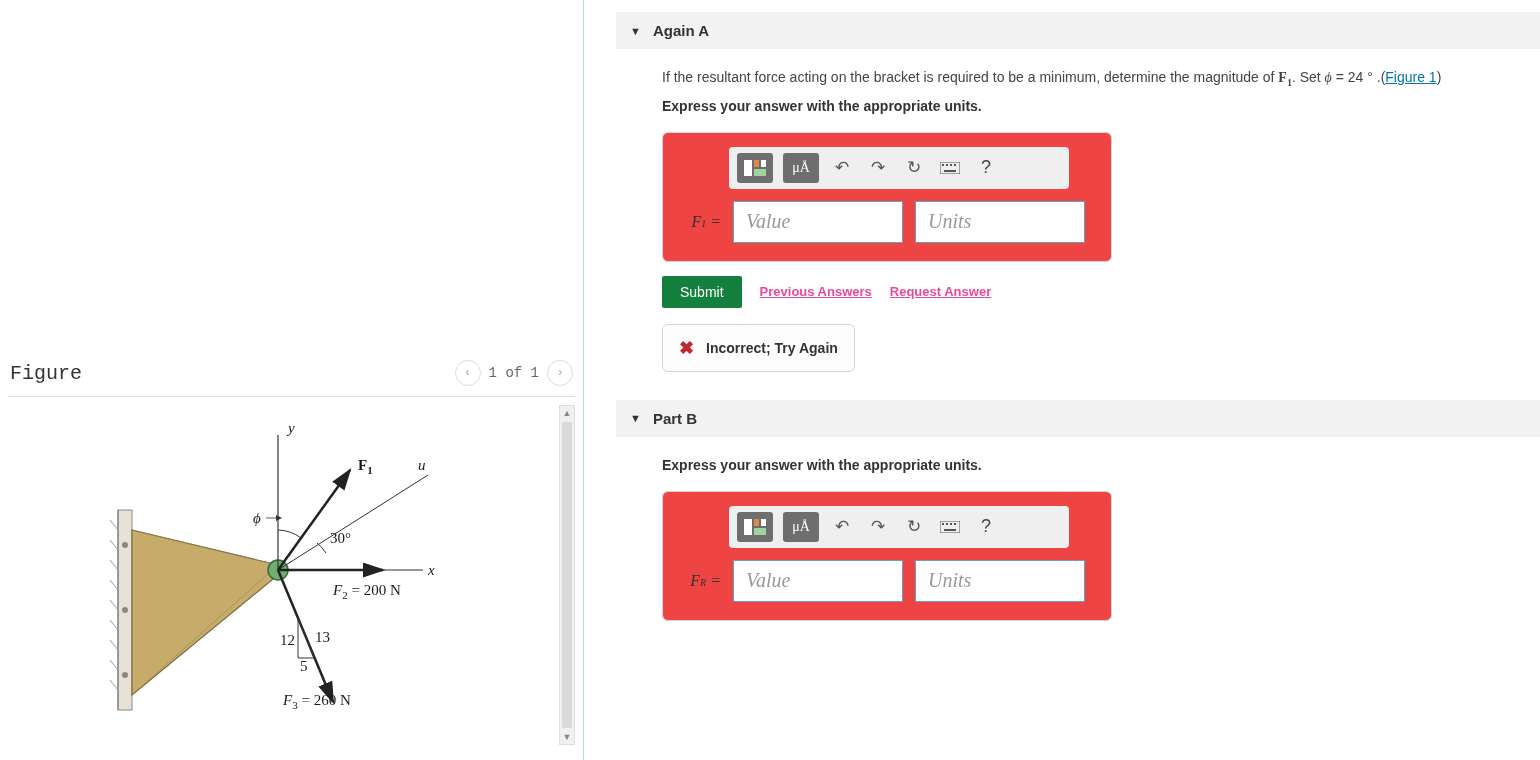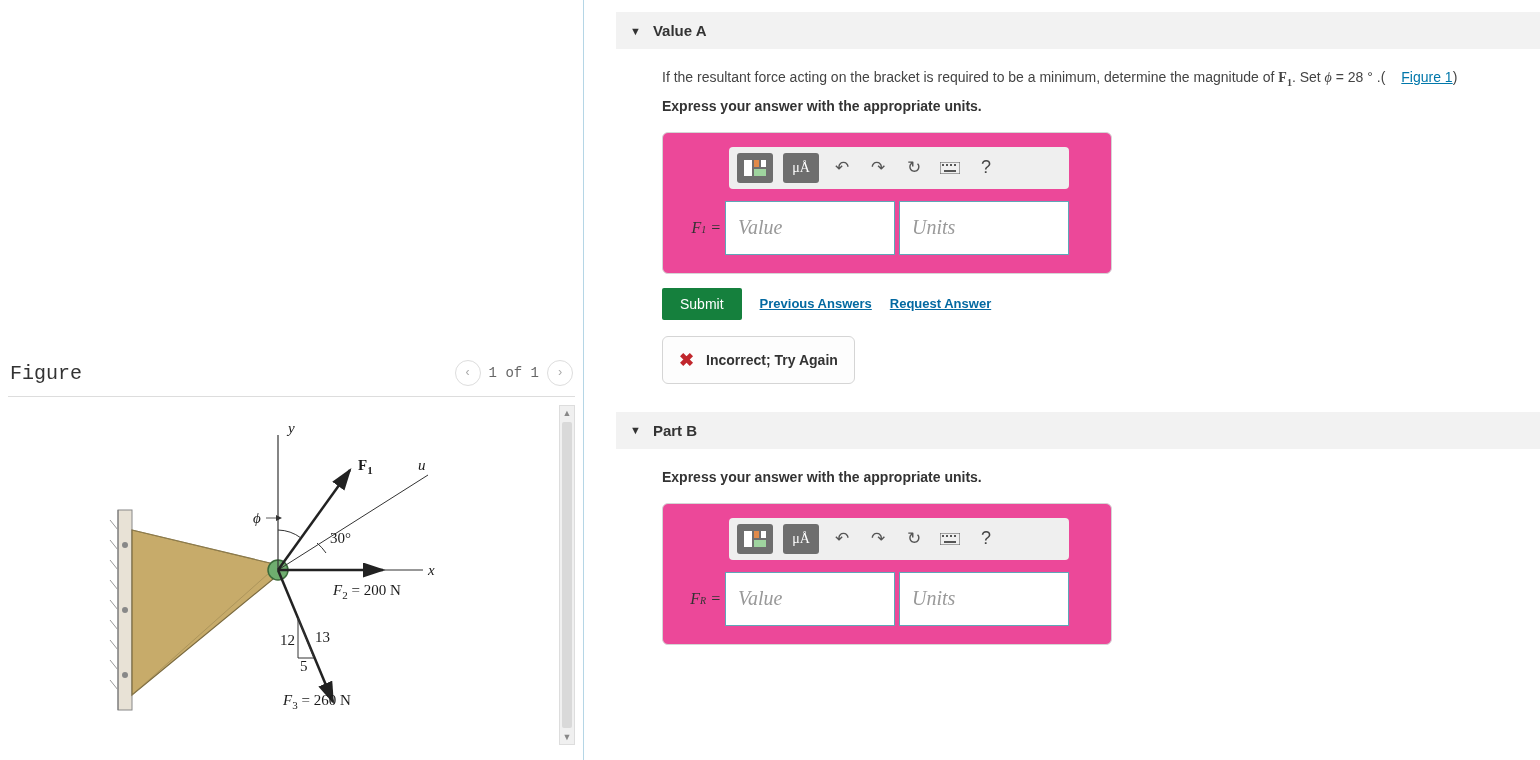--- a/index.html
+++ b/index.html
@@ -120,32 +120,32 @@
     margin-bottom: 28px;
   }
   .prompt {
     color: #444;
     font-size: 14px;
     margin-bottom: 10px;
   }
   .prompt .math { font-family: 'Times New Roman', serif; font-weight: bold; }
   .prompt .sub { font-size: 10px; vertical-align: sub; }
   .prompt .phi { font-family: 'Times New Roman', serif; font-style: italic; }
-  .figlink { color: #0077aa; text-decoration: underline; cursor: pointer; margin-left: 16px; }
+  .figlink { color: #0077aa; text-decoration: underline; cursor: pointer; }
   .instruction {
     font-weight: bold;
     color: #333;
     margin-bottom: 18px;
   }
   .answer-box {
     border: 1px solid #d5d5d5;
     border-radius: 6px;
     padding: 14px 18px 18px 18px;
     width: 450px;
-    background: #ec4899;
+    background: #ef4444;
   }
   .toolbar {
     background: #efefef;
     border-radius: 4px;
     padding: 6px 8px;
     display: flex;
     align-items: center;
     gap: 10px;
     margin-left: 48px;
     margin-bottom: 12px;
@@ -168,33 +168,33 @@
     color: #555;
     width: 26px;
     font-size: 17px;
   }
   .tb-btn.help { font-size: 18px; color: #444; }
   .template-icon svg { display: block; }
   .units-icon { font-family: 'Times New Roman', serif; font-size: 14px; }
   .input-row {
     display: flex;
     align-items: center;
-    gap: 4px;
+    gap: 12px;
   }
   .input-label {
     font-family: 'Times New Roman', serif;
     font-style: italic;
     font-size: 16px;
     width: 40px;
     text-align: right;
   }
   .input-label .sub { font-size: 10px; font-style: italic; }
   .value-input, .units-input {
     border: 1px solid #5fa6b8;
-    height: 54px;
+    height: 42px;
     padding: 0 12px;
     font-family: 'Times New Roman', serif;
     font-style: italic;
     font-size: 20px;
   }
   .value-input { width: 170px; }
   .units-input { width: 170px; }
   .value-input::placeholder, .units-input::placeholder { color: #999; }
   .action-row {
     display: flex;
@@ -205,21 +205,21 @@
   .submit-btn {
     background: #15803d;
     color: #fff;
     border: none;
     padding: 8px 18px;
     font-size: 14px;
     cursor: pointer;
     border-radius: 2px;
   }
   .link-btn {
-    color: #0369a1;
+    color: #ec4899;
     font-weight: bold;
     text-decoration: underline;
     cursor: pointer;
     font-size: 13px;
   }
   .feedback {
     margin-top: 16px;
     border: 1px solid #d5d5d5;
     border-radius: 6px;
     padding: 12px 16px;
@@ -322,25 +322,25 @@
       <div class="thumb"></div>
       <div class="arrow">▼</div>
     </div>
   </div>
 </div>
 
 <div class="right-pane">
 
   <div class="part-header">
     <span class="caret">▼</span>
-    <span class="part-title">Value A</span>
+    <span class="part-title">Again A</span>
   </div>
   <div class="part-body">
     <div class="prompt">
-      <span>If the resultant force acting on the bracket is required to be a minimum, determine the magnitude of </span><span class="math"><span>F</span><span class="sub">1</span></span><span>. Set </span><span class="phi">ϕ</span><span> = 28 ° .</span>(<span class="figlink">Figure 1</span>)
+      <span>If the resultant force acting on the bracket is required to be a minimum, determine the magnitude of </span><span class="math"><span>F</span><span class="sub">1</span></span><span>. Set </span><span class="phi">ϕ</span><span> = 24 ° .</span>(<span class="figlink">Figure 1</span>)
     </div>
     <div class="instruction">Express your answer with the appropriate units.</div>
 
     <div class="answer-box">
       <div class="toolbar">
         <div class="tb-btn template-icon">
           <svg width="24" height="18">
               <rect x="1" y="1" width="8" height="16" fill="#fff" stroke="#fff" stroke-width="0"></rect>
               <rect x="11" y="1" width="5" height="7" fill="#e08a4a"></rect>
               <rect x="11" y="10" width="12" height="7" fill="#9fd49f"></rect>

